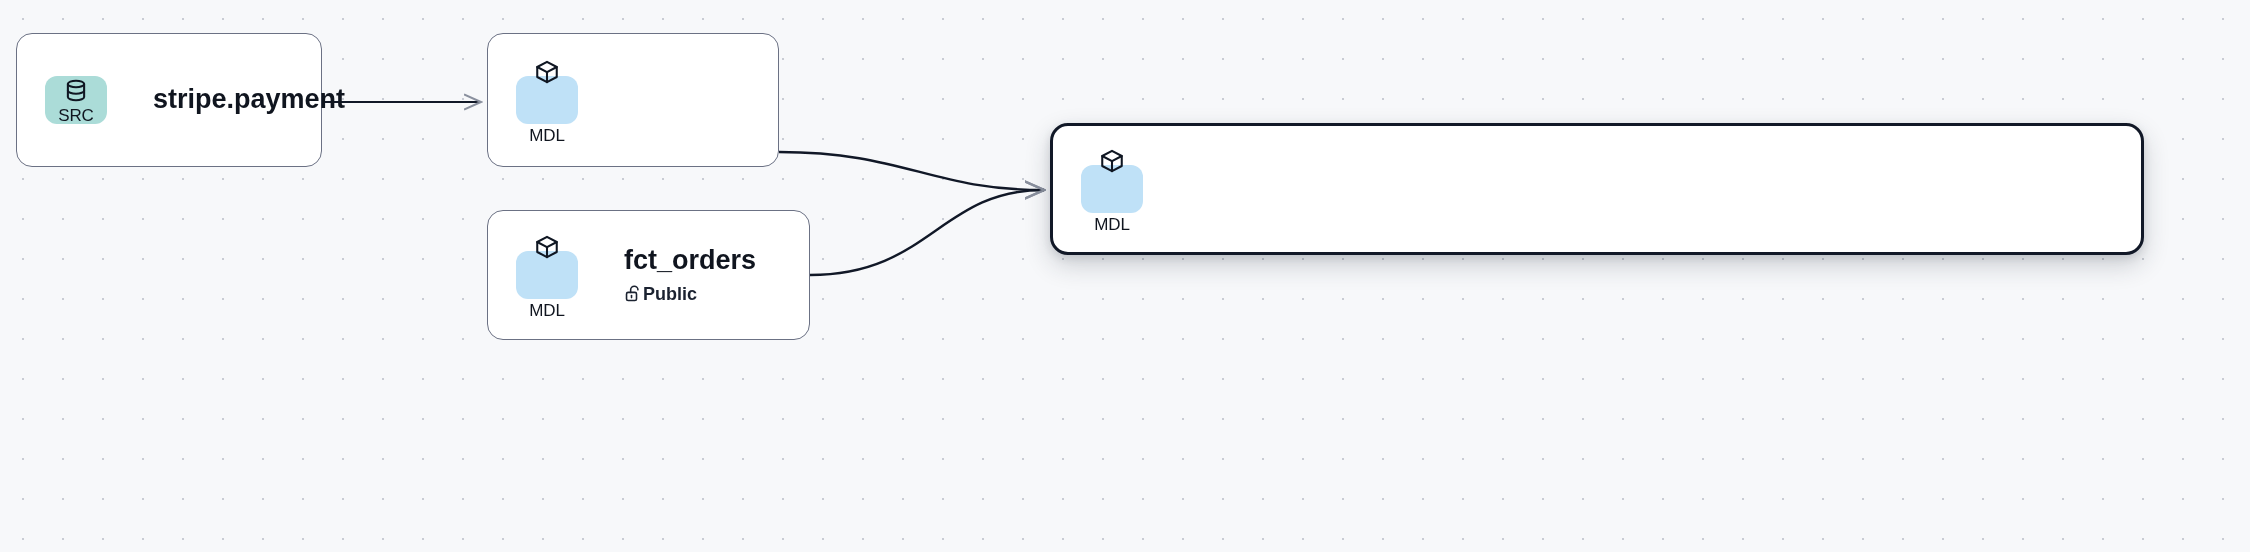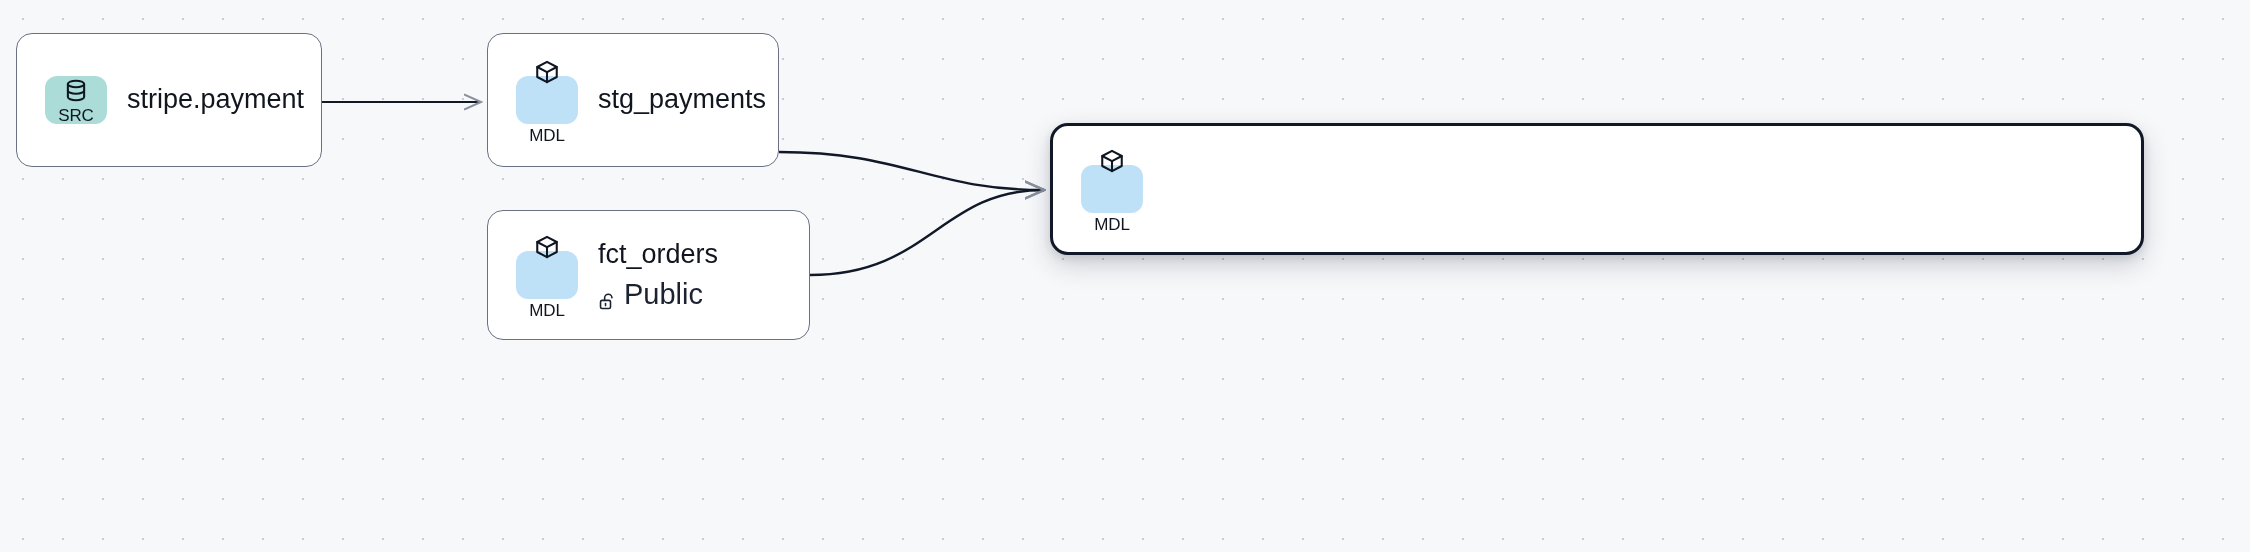--- a/index.html
+++ b/index.html
@@ -67,37 +67,37 @@
   }
   .badge-text {
     font-size: 17px;
     line-height: 1;
     color: #10151f;
     letter-spacing: -0.2px;
     margin-top: 3px;
   }
 
   .node-body {
-    margin-left: 20px;
+    margin-left: 46px;
     display: flex;
     flex-direction: column;
     justify-content: center;
+    font-weight: bold;
   }
   .node-title {
     font-size: 27px;
     color: #10151f;
     line-height: 1.15;
     white-space: nowrap;
   }
   .node-sub {
     display: flex;
-    align-items: flex-end;
-    gap: 7px;
+    align-items: flex-start;
     margin-top: 7px;
-    font-size: 29px;
+    font-size: 18px;
     color: #1b2230;
     white-space: nowrap;
   }
   .node-sub svg {
     display: block;
     width: 19px;
     height: 19px;
     flex: 0 0 auto;
   }
 
@@ -146,23 +146,20 @@
   <div class="node" id="node-stg-payments">
     <div class="badge mdl">
       <span>
         <svg viewBox="0 0 24 24" fill="none" stroke="#0f1622" stroke-width="1.9" stroke-linecap="round" stroke-linejoin="round">
           <path d="M12 2.6 L21 7.4 L21 16.6 L12 21.4 L3 16.6 L3 7.4 Z"></path>
           <path d="M3 7.4 L12 12.2 L21 7.4"></path>
           <path d="M12 12.2 L12 21.4"></path>
         </svg>
       </span>
       <span class="badge-text">MDL</span>
-    </div>
-    <div class="node-body">
-      <div class="node-title">stg_payments</div>
     </div>
   </div>
 
   <div class="node" id="node-fct-orders">
     <div class="badge mdl">
       <span>
         <svg viewBox="0 0 24 24" fill="none" stroke="#0f1622" stroke-width="1.9" stroke-linecap="round" stroke-linejoin="round">
           <path d="M12 2.6 L21 7.4 L21 16.6 L12 21.4 L3 16.6 L3 7.4 Z"></path>
           <path d="M3 7.4 L12 12.2 L21 7.4"></path>
           <path d="M12 12.2 L12 21.4"></path>

